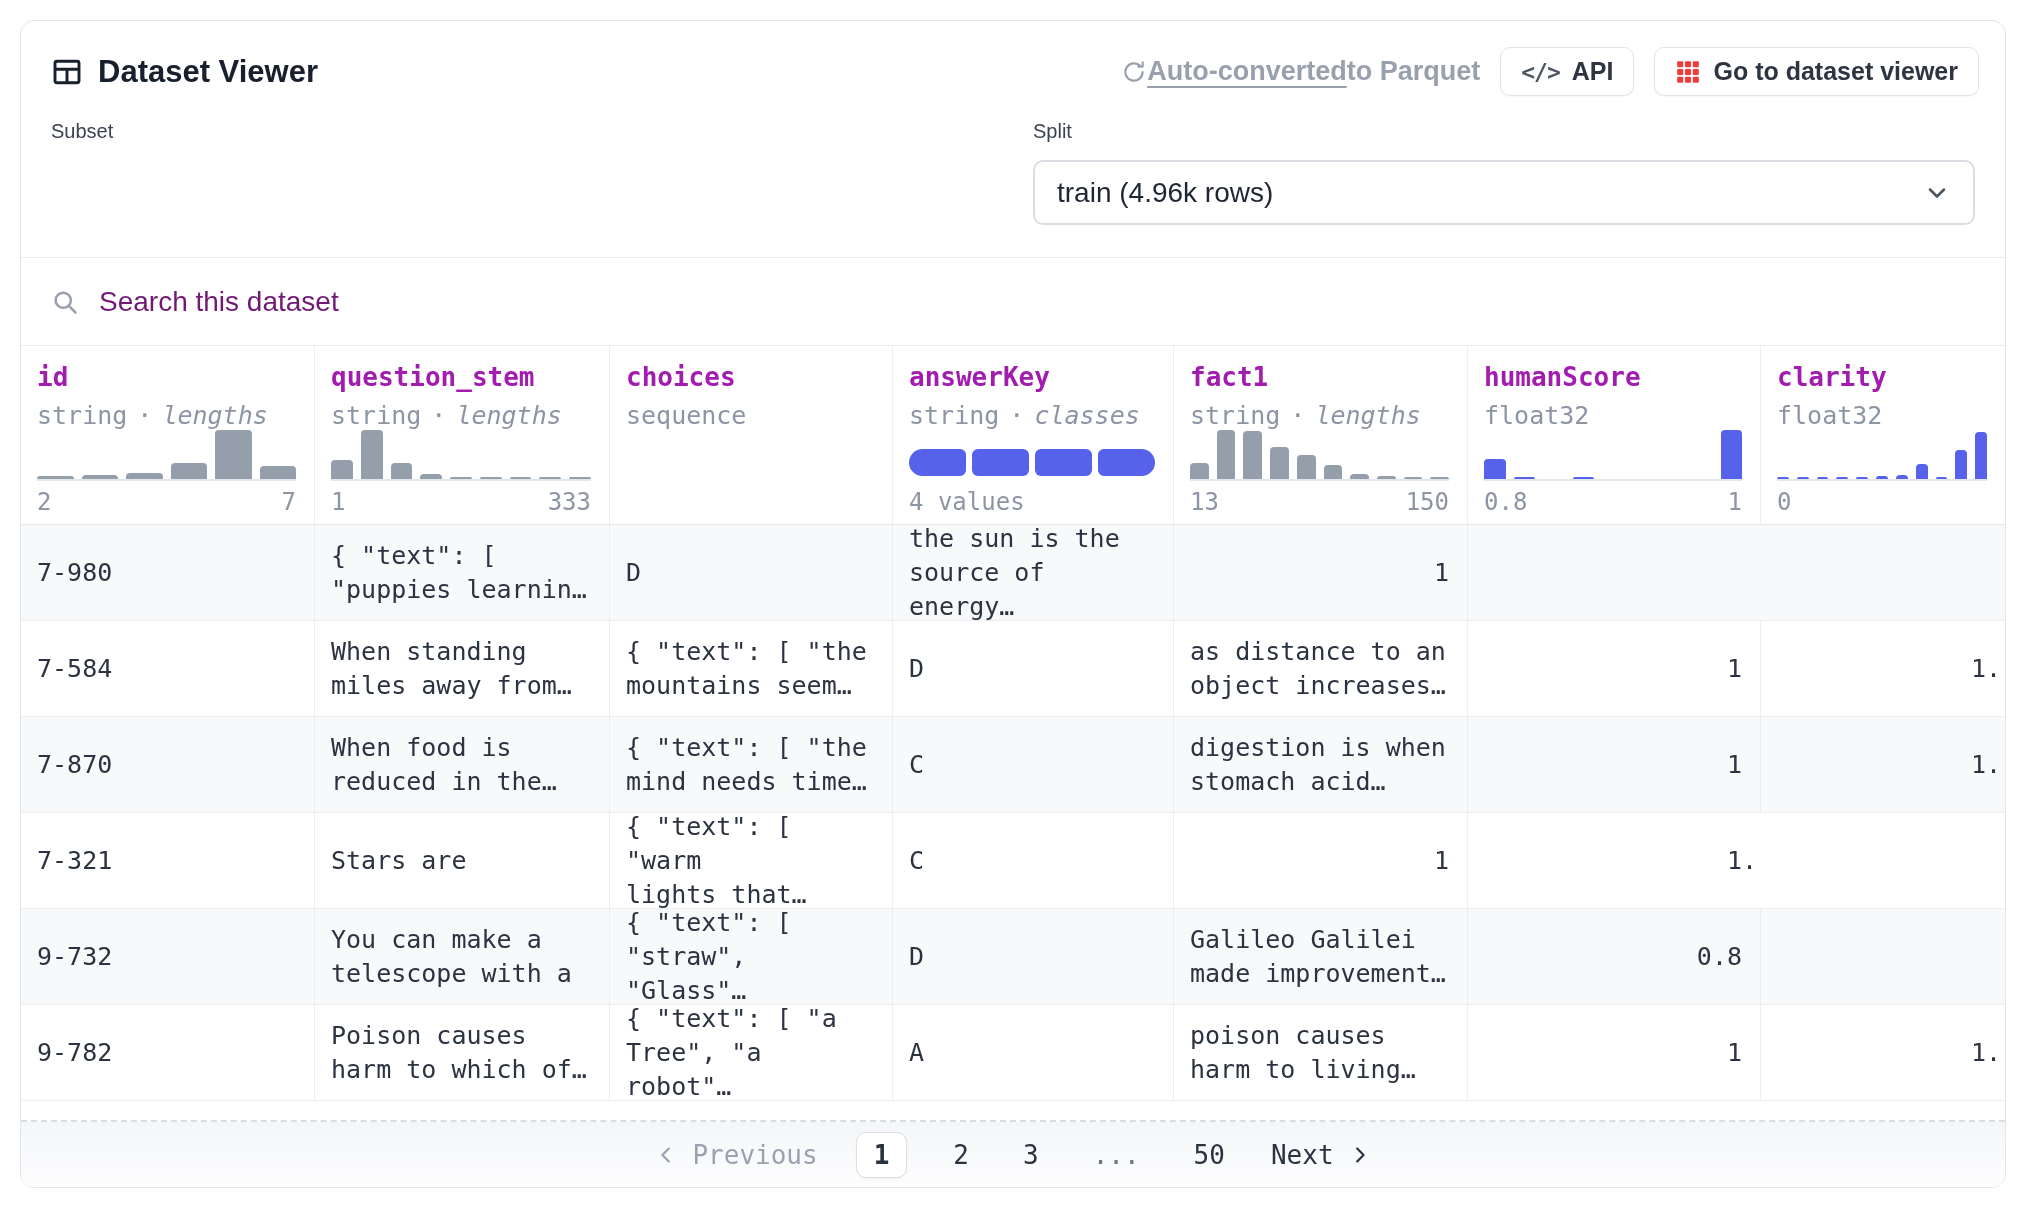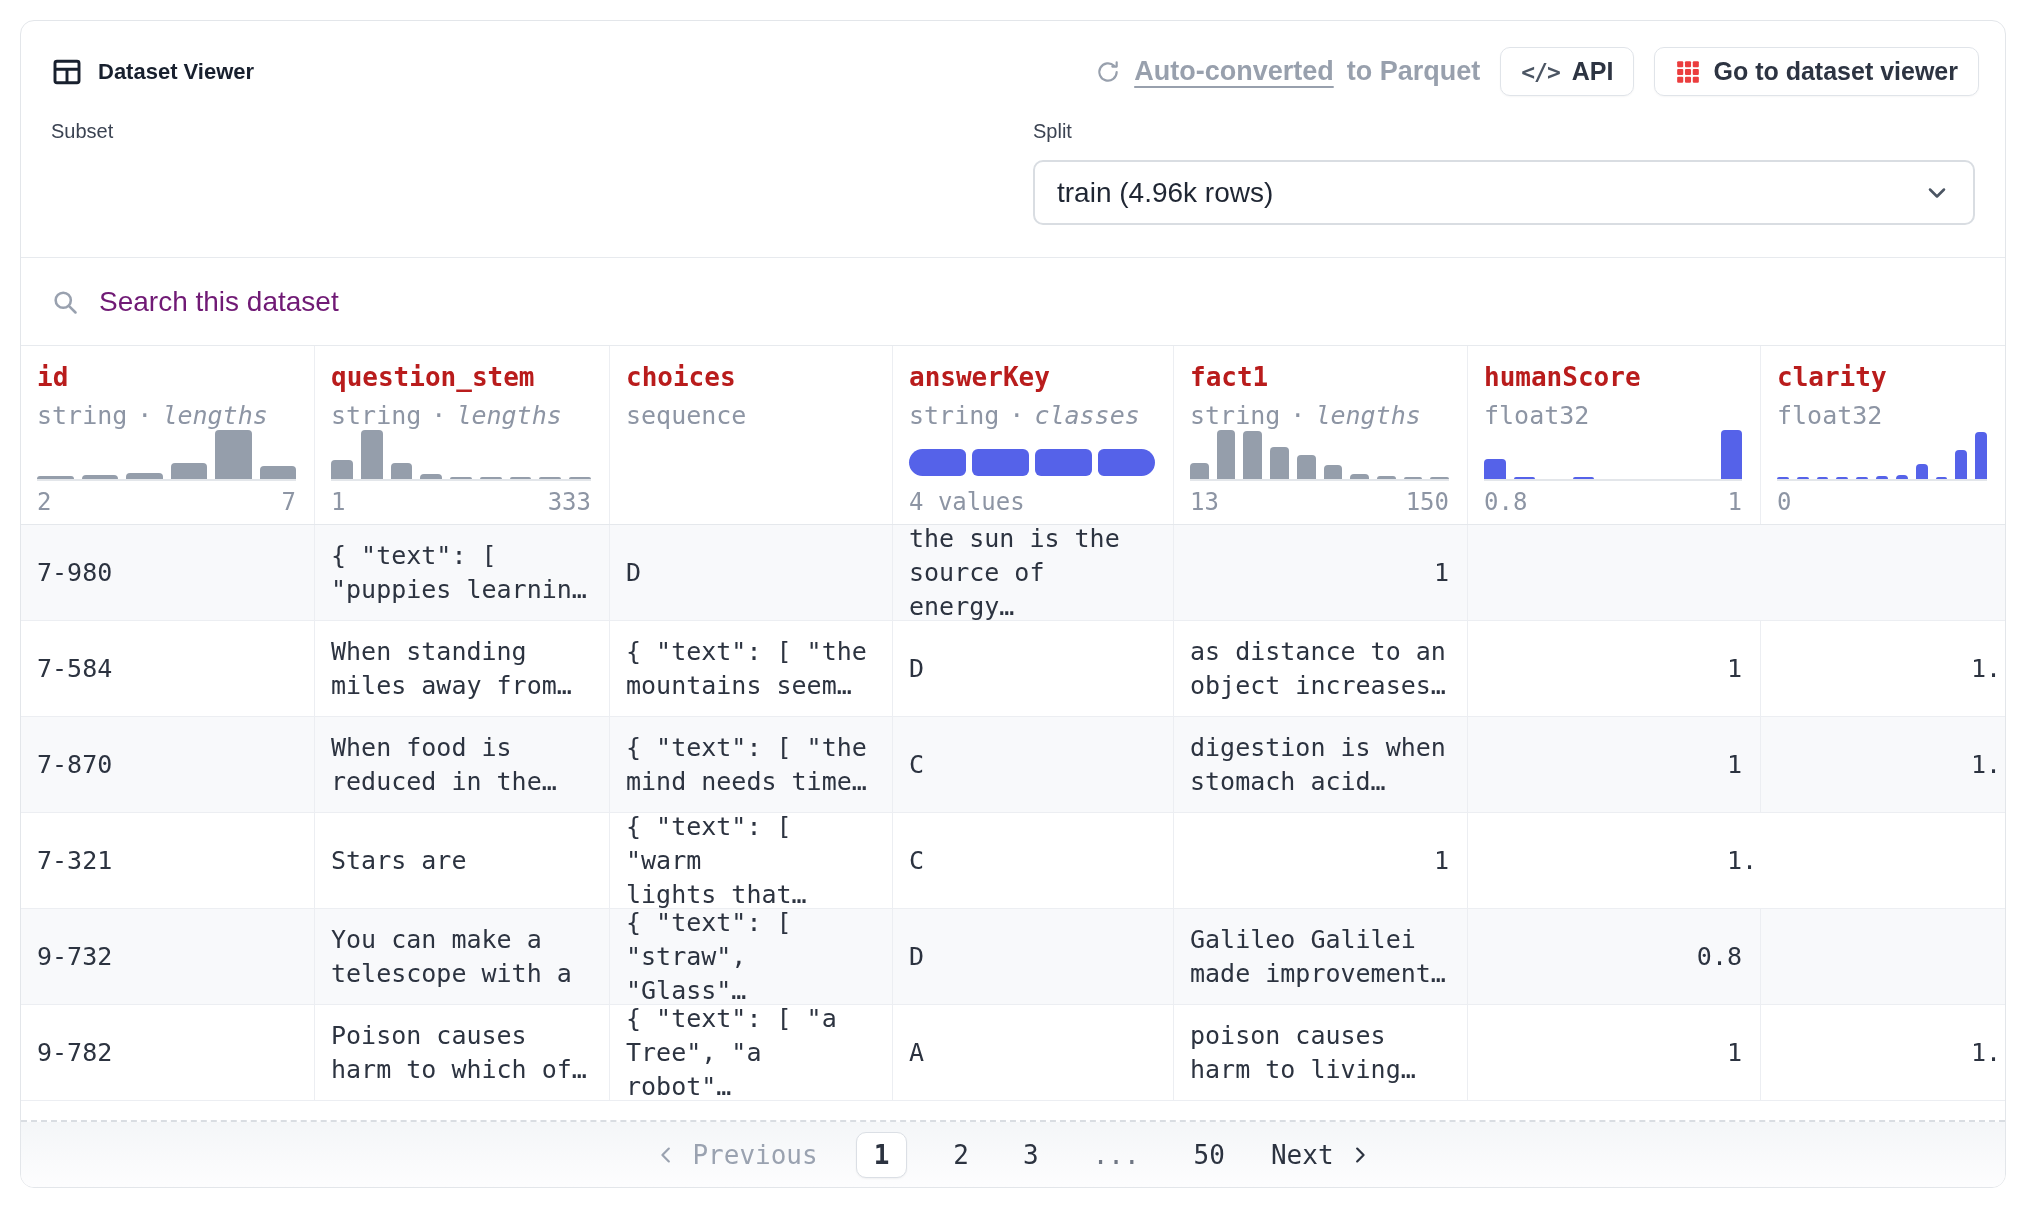--- a/index.html
+++ b/index.html
@@ -17,23 +17,23 @@
   html,body{width:2028px;height:1206px;overflow:hidden;background:#ffffff;
     font-family:"Liberation Sans",sans-serif;}
   .mono{font-family:"DejaVu Sans Mono",monospace;}
 
   .card{position:absolute;left:20px;top:20px;width:1986px;height:1168px;
     border:1px solid var(--border);border-radius:14px;background:#fff;overflow:hidden;}
 
   
   .card-header{display:flex;align-items:center;justify-content:space-between;
     padding:26px 26px 10px 30px;}
-  .title-wrap{display:flex;align-items:center;gap:15px;font-size:22px;font-weight:700;color:#18202e;}
+  .title-wrap{display:flex;align-items:center;gap:15px;font-size:31px;font-weight:700;color:#18202e;}
   .header-right{display:flex;align-items:center;gap:20px;}
-  .auto-conv{display:flex;align-items:center;gap:13px;color:#98a0ad;font-size:27px;font-weight:600;}
+  .auto-conv{display:flex;align-items:center;gap:0;color:#98a0ad;font-size:27px;font-weight:600;}
   .auto-conv .u{text-decoration:underline;text-underline-offset:6px;text-decoration-thickness:1.5px;}
   .btn{display:flex;align-items:center;gap:12px;border:1px solid #e0e4e9;border-radius:10px;
     padding:9px 20px;font-size:25px;font-weight:600;color:#2d3442;background:#fff;
     box-shadow:0 1px 2px rgba(0,0,0,.04);cursor:pointer;}
   .code-glyph{font-size:23px;color:#4b5563;letter-spacing:-1px;}
 
   
   .controls{display:flex;gap:40px;padding:14px 30px 32px 30px;}
   .control{flex:1;min-width:0;}
   .control-label{font-size:20px;color:#3b4352;margin-bottom:17px;}
@@ -44,21 +44,21 @@
   
   .search-row{border-top:1px solid #e7eaee;border-bottom:1px solid #e7eaee;
     display:flex;align-items:center;gap:20px;padding:0 30px;height:89px;}
   .search-ph{color:#701a75;font-size:28px;}
 
   
   .thead{display:grid;grid-template-columns:var(--cols);border-bottom:1px solid #e5e8ec;}
   .th{padding:16px 18px 8px 16px;border-right:1px solid var(--cell-border);
     display:flex;flex-direction:column;height:178px;}
   .th:last-child{border-right:none;}
-  .col-name{font-family:"DejaVu Sans Mono",monospace;font-weight:bold;font-size:26px;color:#b91c1c;}
+  .col-name{font-family:"DejaVu Sans Mono",monospace;font-weight:bold;font-size:26px;color:#a21caf;}
   .col-type{font-family:"DejaVu Sans Mono",monospace;font-size:25px;color:var(--gray-text);
     margin-top:9px;display:flex;gap:10px;}
   .col-type .suffix{font-style:italic;}
   .hist{margin-top:auto;height:74px;display:flex;align-items:flex-end;gap:8px;
     border-bottom:2px solid #e3e6ea;}
   .hist.none{border-bottom-color:transparent;}
   .bar{flex:1;border-radius:4px 4px 0 0;}
   .bar.gray{background:var(--bar-gray);}
   .bar.blue{background:var(--accent-blue);}
   .hist.seg-bar{gap:6px;padding-bottom:3px;}

